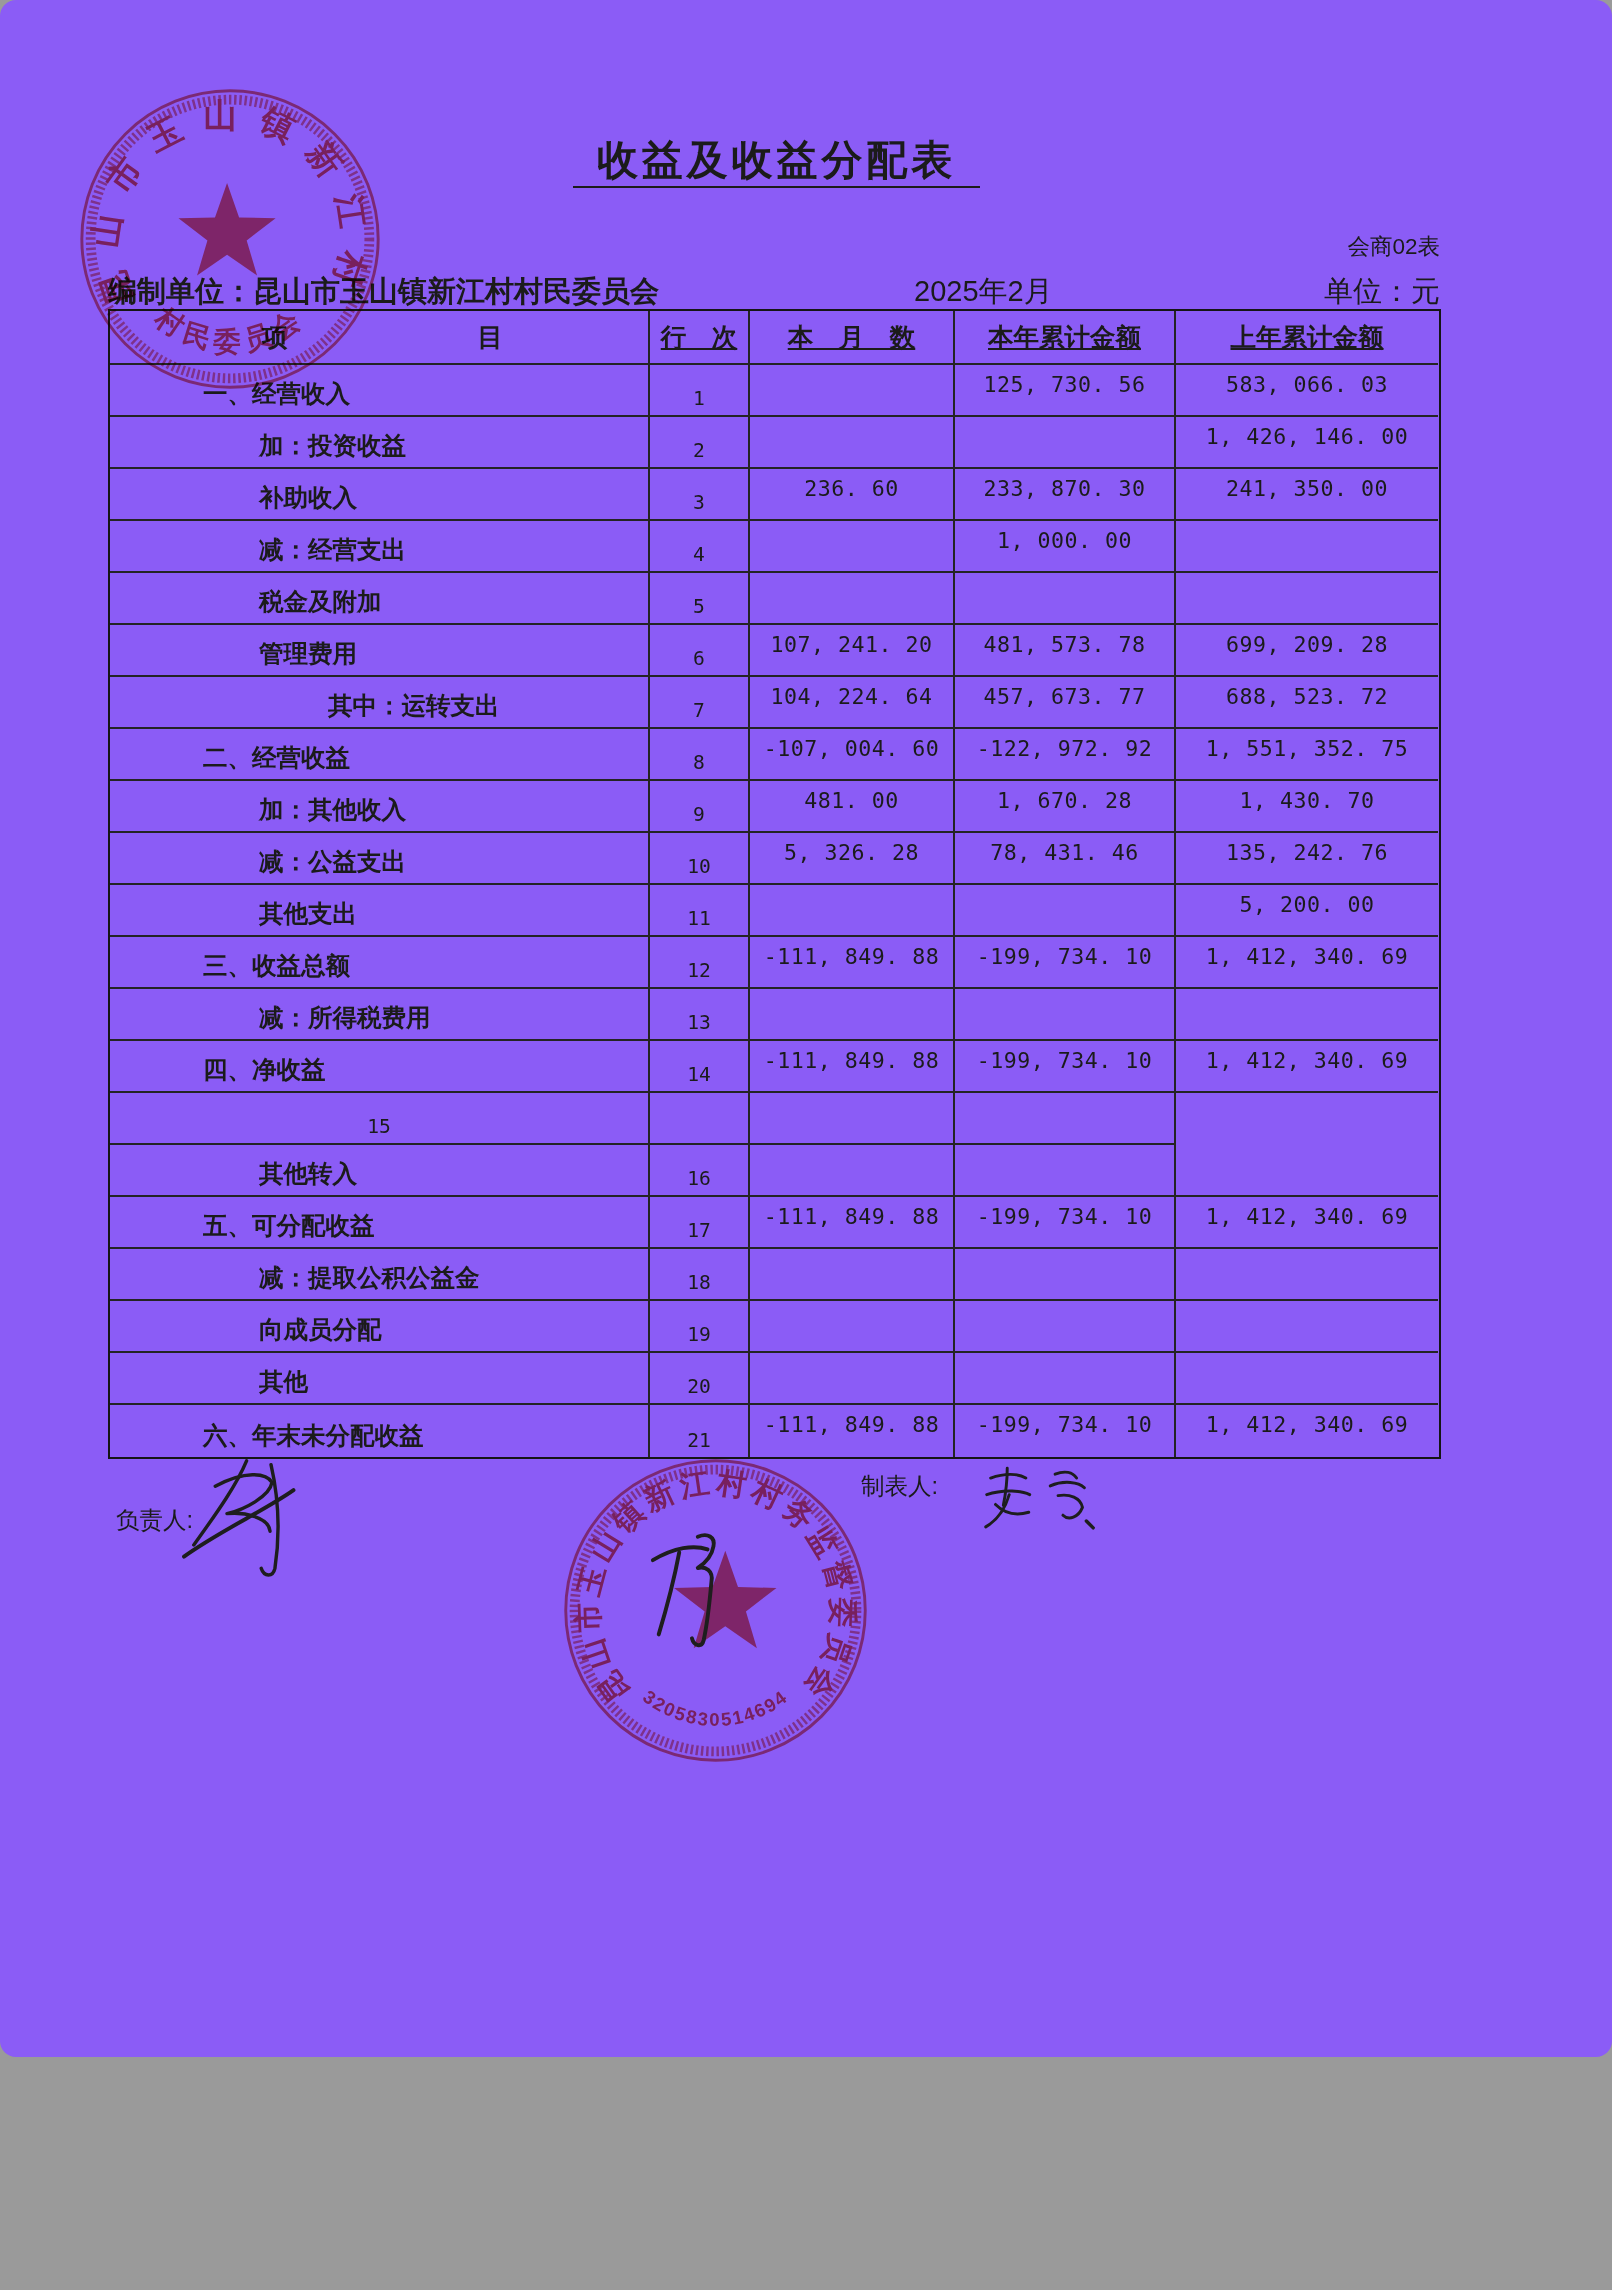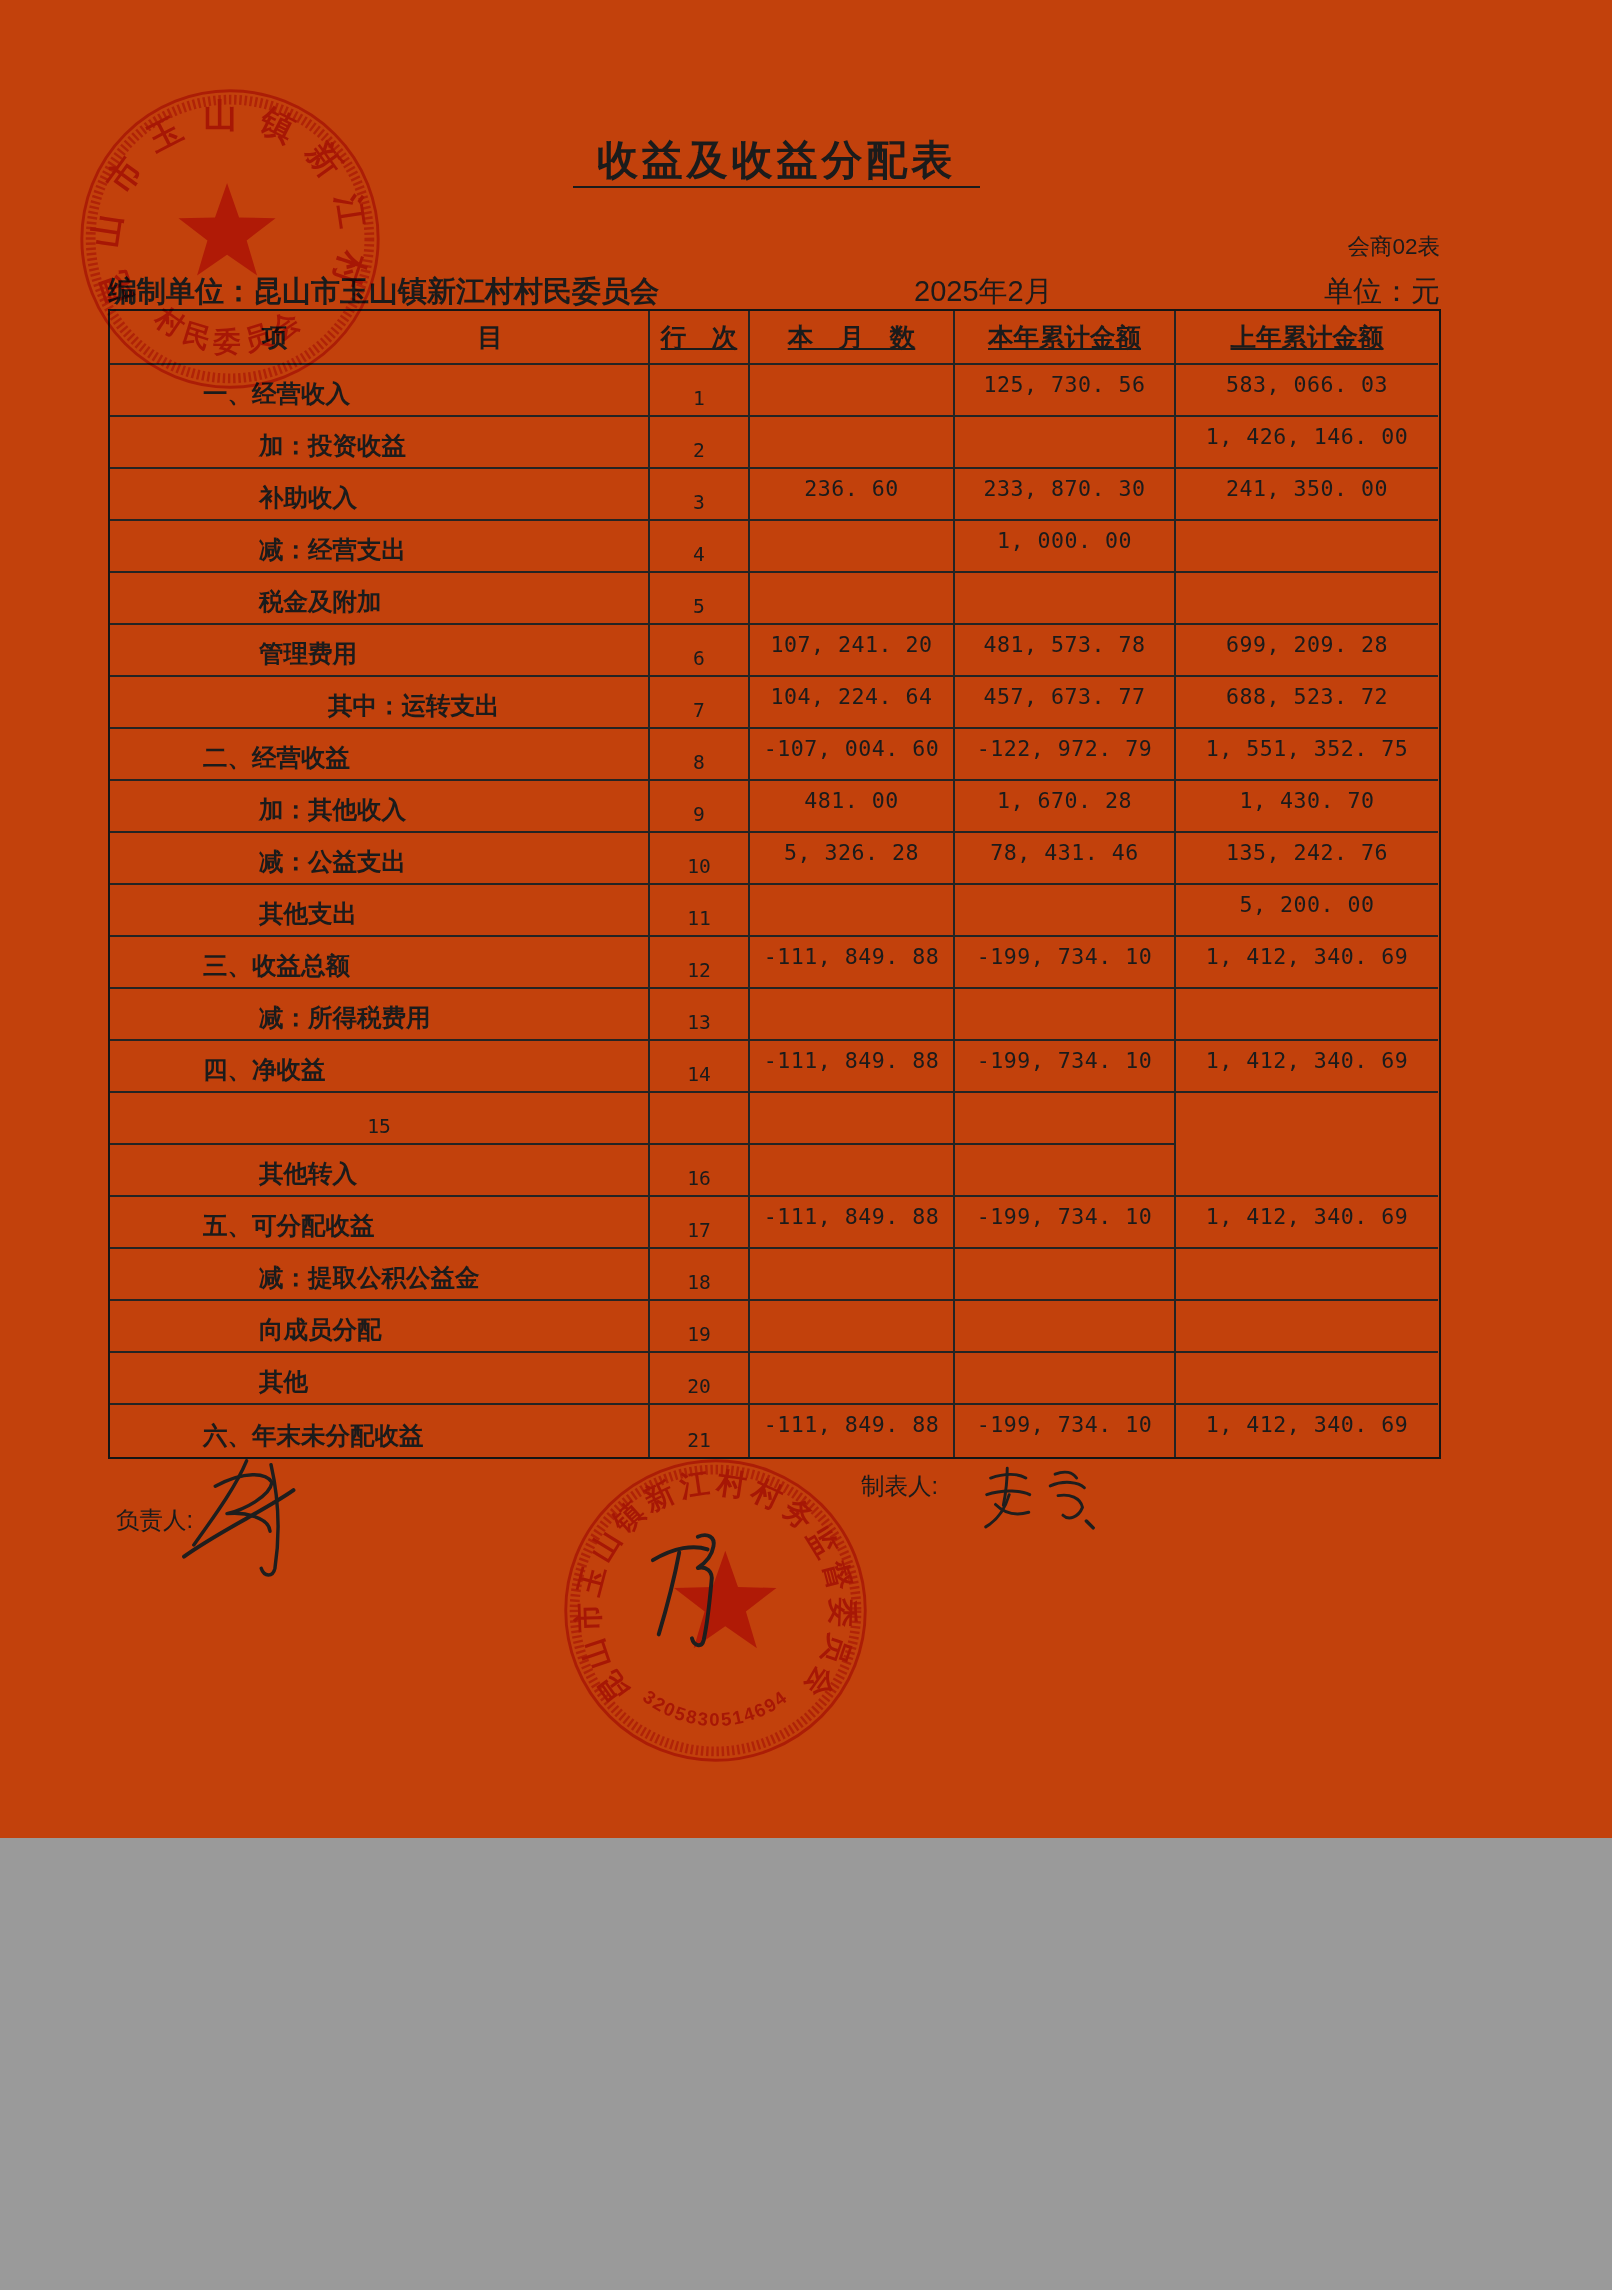--- a/index.html
+++ b/index.html
@@ -1,19 +1,20 @@
 <!DOCTYPE html>
 <html><head>
 <meta charset="utf-8">
 <style>
   html,body{margin:0;padding:0;background:#9a9a9a;}
   .page{
-    position:relative;width:1612px;height:1838px;margin:0 auto;
-    background:#c2410c;color:#1b1b1b;overflow:hidden;
+    position:relative;width:1612px;height:2057px;margin:0 auto;
+    background:#8b5cf6;color:#1b1b1b;overflow:hidden;
     font-family:"Liberation Sans",sans-serif;
+    border-radius:16px;
   }
   
   .doc-title{
     position:absolute;left:573px;top:133px;width:407px;height:51px;
     text-align:center;font-size:41px;font-weight:bold;letter-spacing:3.9px;
     border-bottom:2.9px solid #1b1b1b;padding-bottom:2px;
   }
   .form-code{position:absolute;left:1264px;top:231px;width:176px;text-align:right;font-size:22.5px;}
   .info-line{position:absolute;left:0;top:272px;width:1612px;height:29px;font-size:29px;}
   .prepared{position:absolute;left:108px;top:0;font-weight:600;}
@@ -128,21 +129,21 @@
           <div class="cell c-item ind2">其中：运转支出</div>
           <div class="cell c-line">7</div>
           <div class="cell c-num">104, 224. 64</div>
           <div class="cell c-num">457, 673. 77</div>
           <div class="cell c-num">688, 523. 72</div>
         </div>
         <div class="trow">
           <div class="cell c-item ind0">二、经营收益</div>
           <div class="cell c-line">8</div>
           <div class="cell c-num">-107, 004. 60</div>
-          <div class="cell c-num">-122, 972. 79</div>
+          <div class="cell c-num">-122, 972. 92</div>
           <div class="cell c-num">1, 551, 352. 75</div>
         </div>
         <div class="trow">
           <div class="cell c-item ind1">加：其他收入</div>
           <div class="cell c-line">9</div>
           <div class="cell c-num">481. 00</div>
           <div class="cell c-num">1, 670. 28</div>
           <div class="cell c-num">1, 430. 70</div>
         </div>
         <div class="trow">

